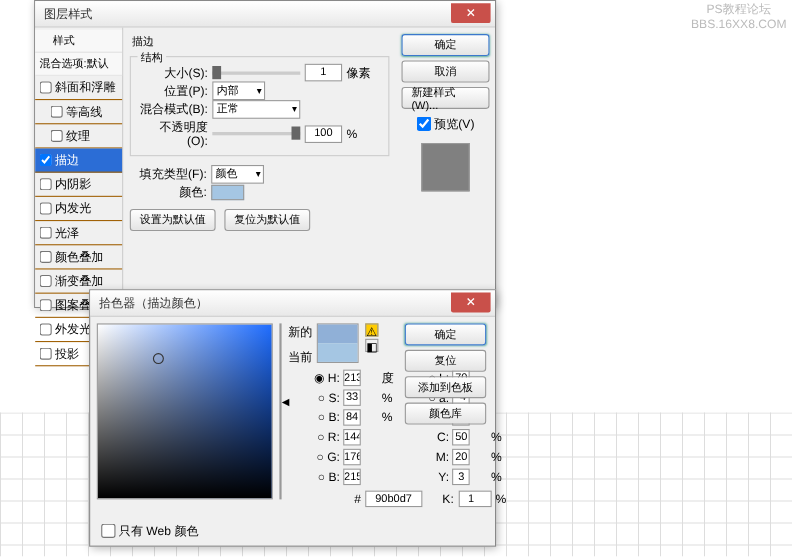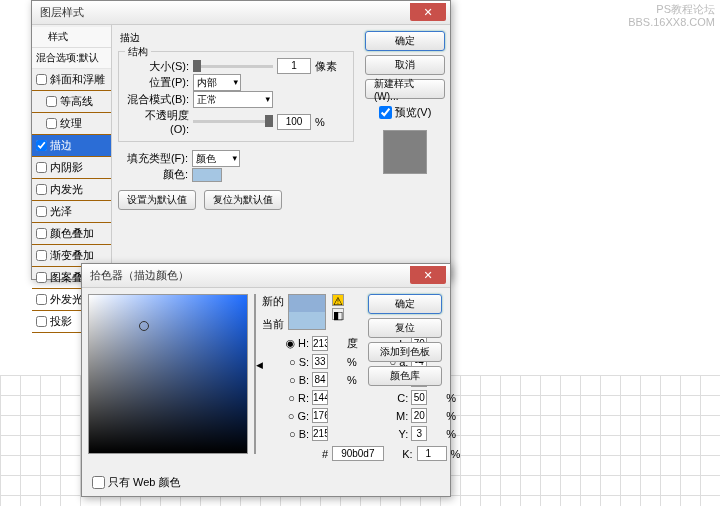--- a/index.html
+++ b/index.html
@@ -1,20 +1,20 @@
 <!DOCTYPE html>
 <html><head>
 <meta charset="utf-8">
 <style>
 * { box-sizing: border-box; margin: 0; padding: 0; font-family: "Microsoft YaHei", SimSun, sans-serif; font-size: 11px; }
 body { background: #fff; width: 720px; height: 506px; position: relative; overflow: hidden; }
 .grid-bg { position: absolute; top: 375px; left: 0; width: 100%; height: 131px;
   background-image: linear-gradient(#ddd 1px, transparent 1px), linear-gradient(90deg, #ddd 1px, transparent 1px);
   background-size: 20px 20px; }
-.watermark { position: absolute; top: 3px; right: 5px; color: #bbb; font-size: 10px; text-align: right; line-height: 1.2; font-family: Arial; }
+.watermark { position: absolute; top: 3px; right: 5px; color: #bbb; font-size: 10px; text-align: center; line-height: 1.2; font-family: Arial; }
 .dialog { position: absolute; background: #f0f0f0; border: 1px solid #888; box-shadow: 2px 2px 8px rgba(0,0,0,0.3); }
 .titlebar { height: 24px; background: linear-gradient(#fff, #e8e8e8); border-bottom: 1px solid #ccc; display: flex; align-items: center; padding: 0 4px; position: relative; }
 .titlebar .tlabel { padding-left: 4px; color: #333; }
 .close-x { position: absolute; right: 4px; top: 2px; width: 36px; height: 18px; background: #c9504a; color: #fff; text-align: center; line-height: 18px; border-radius: 0 0 2px 2px; cursor: pointer; }
 
 
 #d1 { top: 0; left: 31px; width: 420px; height: 280px; }
 #d1 .body { display: flex; height: calc(100% - 24px); }
 .style-list { width: 80px; border-right: 1px solid #ccc; background: #f0f0f0; padding-top: 2px; }
 .style-list .hdr { padding: 3px 16px; background: #f8f8f8; font-size: 10px; border-bottom: 1px solid #ddd; }

